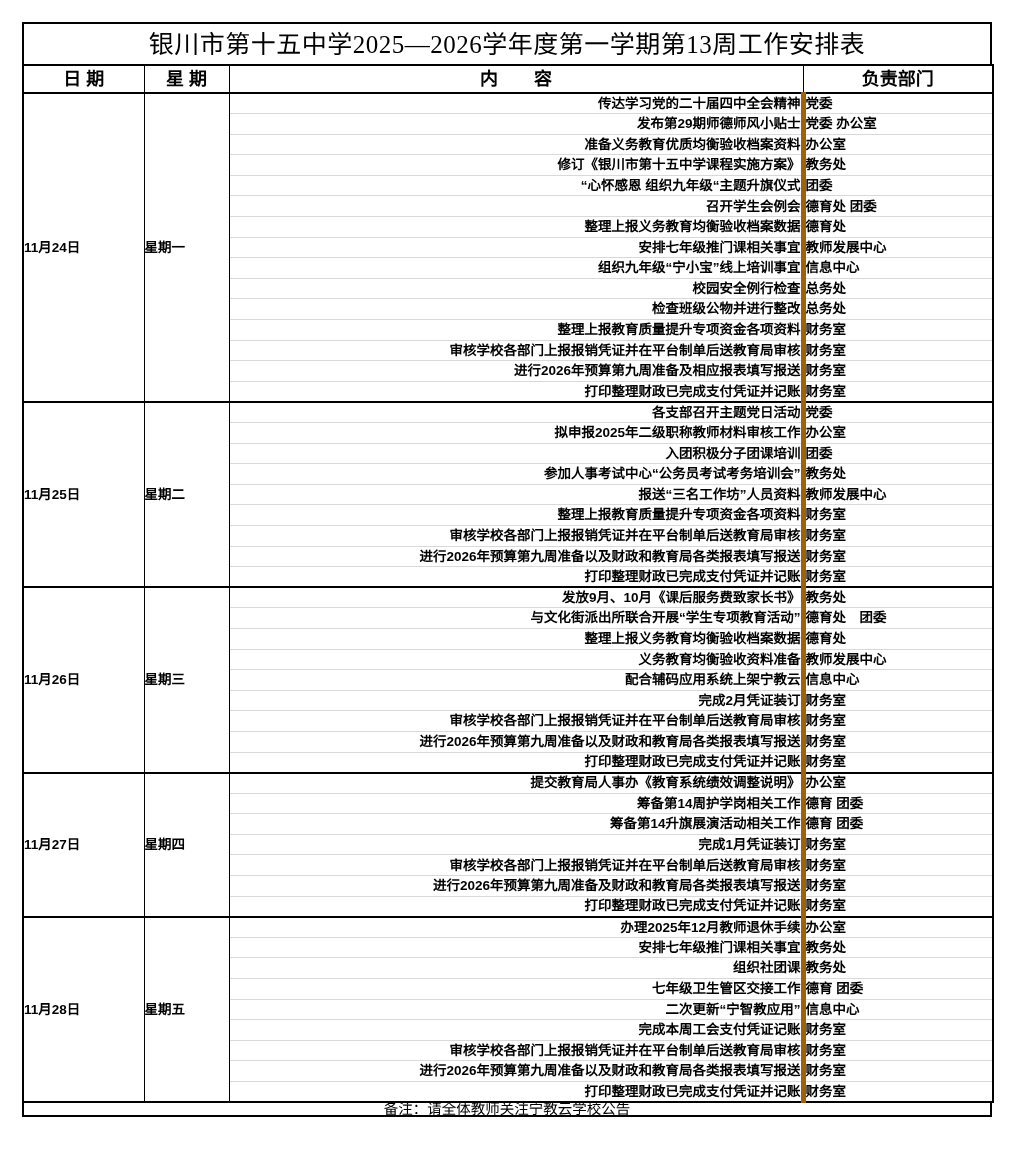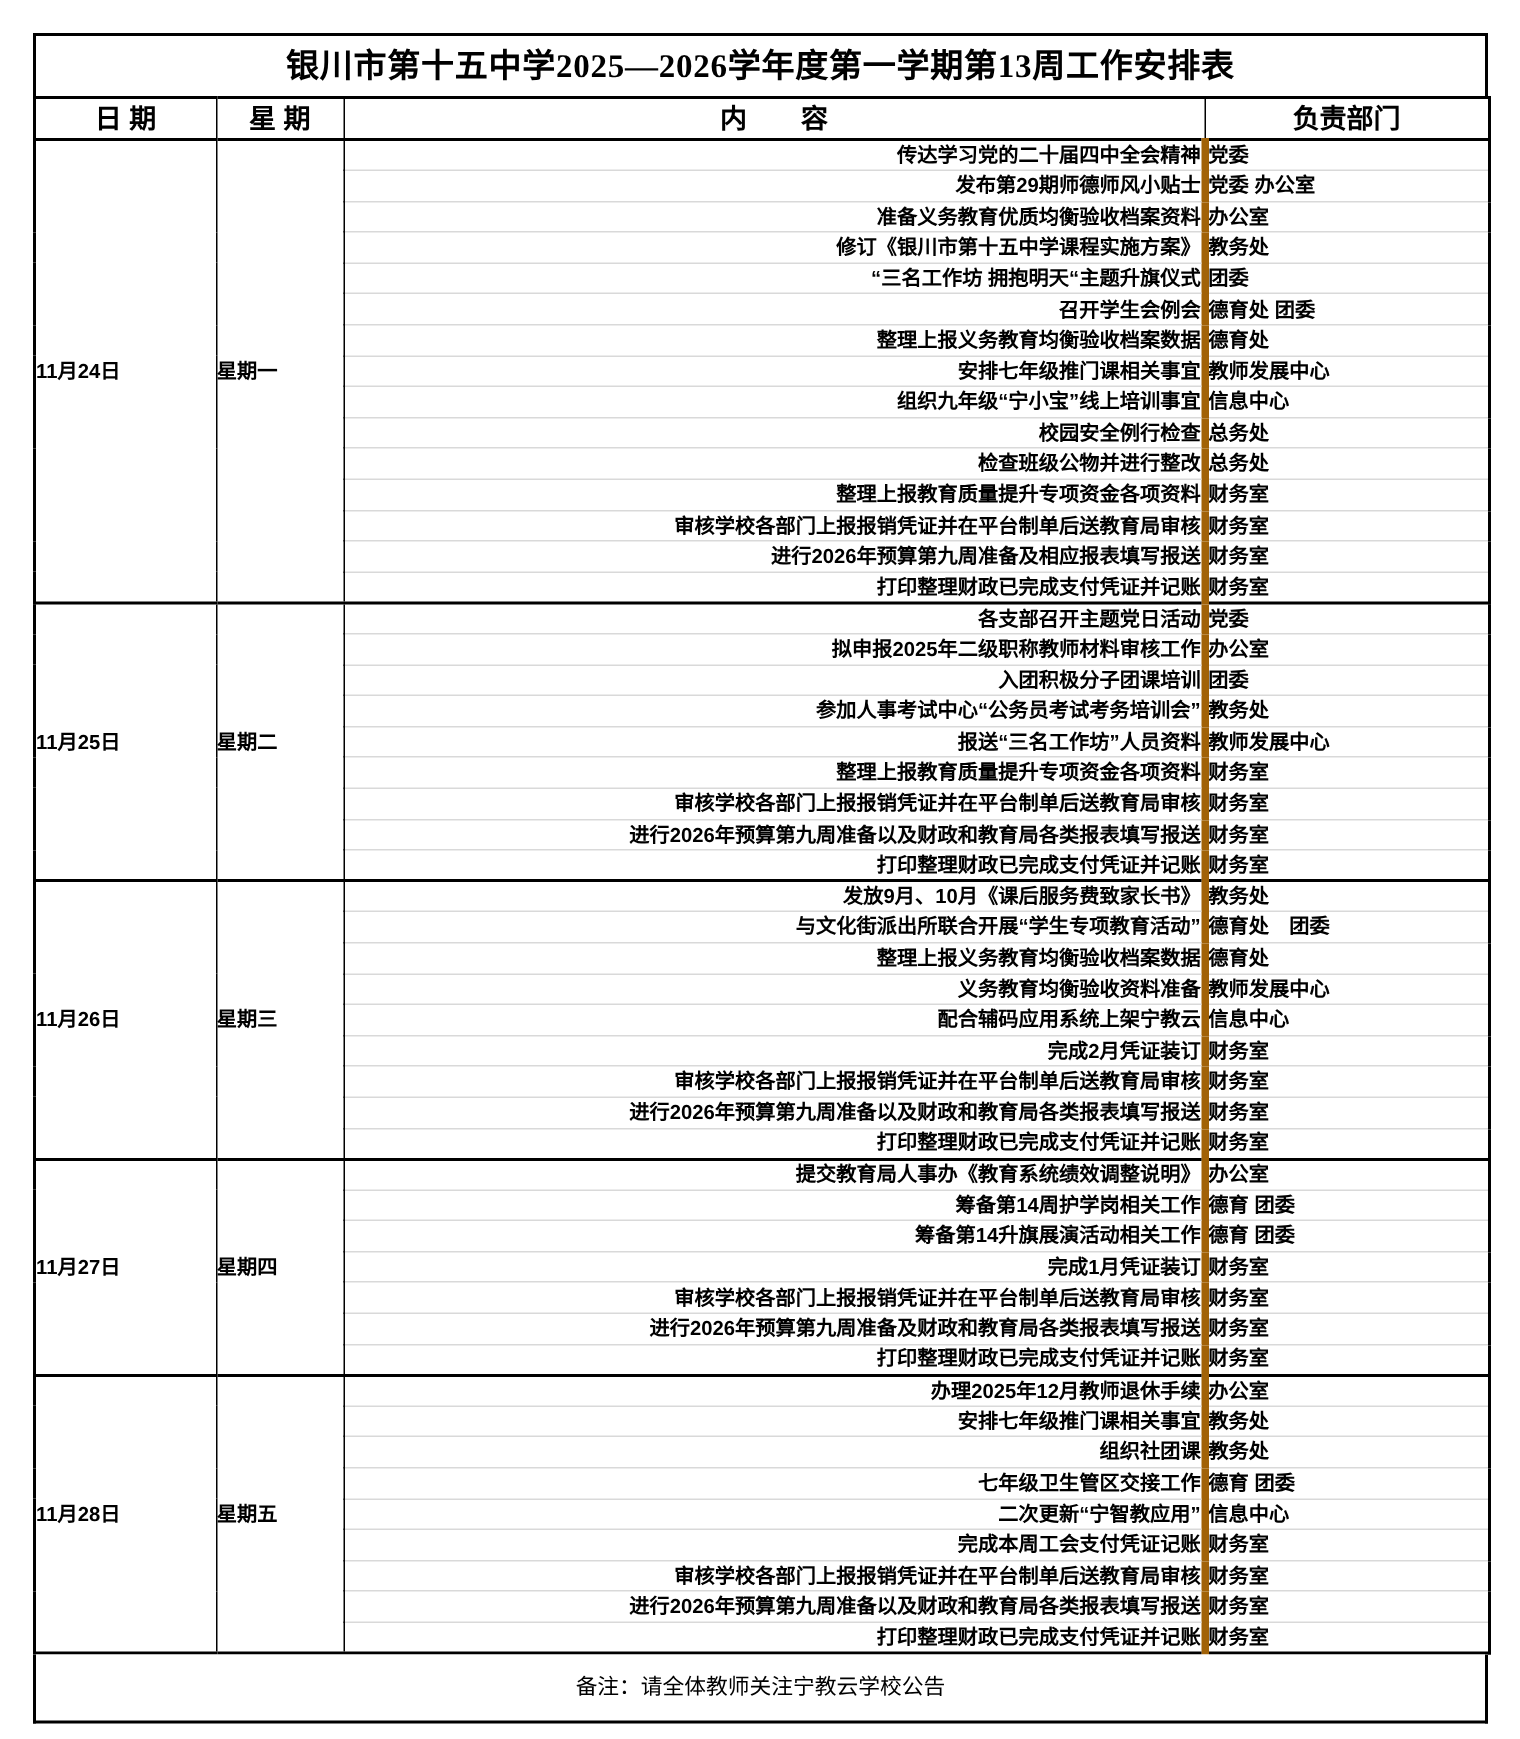--- a/index.html
+++ b/index.html
@@ -38,22 +38,22 @@
     height: 42px;
     display: flex;
     align-items: center;
     justify-content: center;
     border-left: 2px solid #000;
     border-right: 2px solid #000;
     border-top: 2px solid #000;
     background: #ffffff;
   }
   .title-text {
-    font-size: 22px;
-    font-weight: bold;
+    font-size: 25px;
+    font-weight: normal;
     letter-spacing: 0.5px;
     line-height: 1;
     white-space: nowrap;
     font-family: "Liberation Serif", "DejaVu Serif", serif;
   }
 
   
   table.grid {
     border-collapse: collapse;
     table-layout: fixed;
@@ -120,21 +120,21 @@
     overflow: hidden;
   }
   tr.day-last td.content,
   tr.day-last td.dept {
     border-bottom: 2px solid #000;
   }
 
   
   .note-row {
     width: 100%;
-    height: 46px;
+    height: 14px;
     display: flex;
     align-items: center;
     justify-content: center;
     border-left: 2px solid #000;
     border-right: 2px solid #000;
     border-bottom: 2px solid #000;
     background: #ffffff;
   }
   .note-text {
     font-size: 14.5px;
@@ -181,21 +181,21 @@
           </tr>
           <tr>
             <td class="content">准备义务教育优质均衡验收档案资料</td>
             <td class="dept">办公室</td>
           </tr>
           <tr>
             <td class="content">修订《银川市第十五中学课程实施方案》</td>
             <td class="dept">教务处</td>
           </tr>
           <tr>
-            <td class="content">“三名工作坊  拥抱明天“主题升旗仪式</td>
+            <td class="content">“心怀感恩  组织九年级“主题升旗仪式</td>
             <td class="dept">团委</td>
           </tr>
           <tr>
             <td class="content">召开学生会例会</td>
             <td class="dept">德育处  团委</td>
           </tr>
           <tr>
             <td class="content">整理上报义务教育均衡验收档案数据</td>
             <td class="dept">德育处</td>
           </tr>

